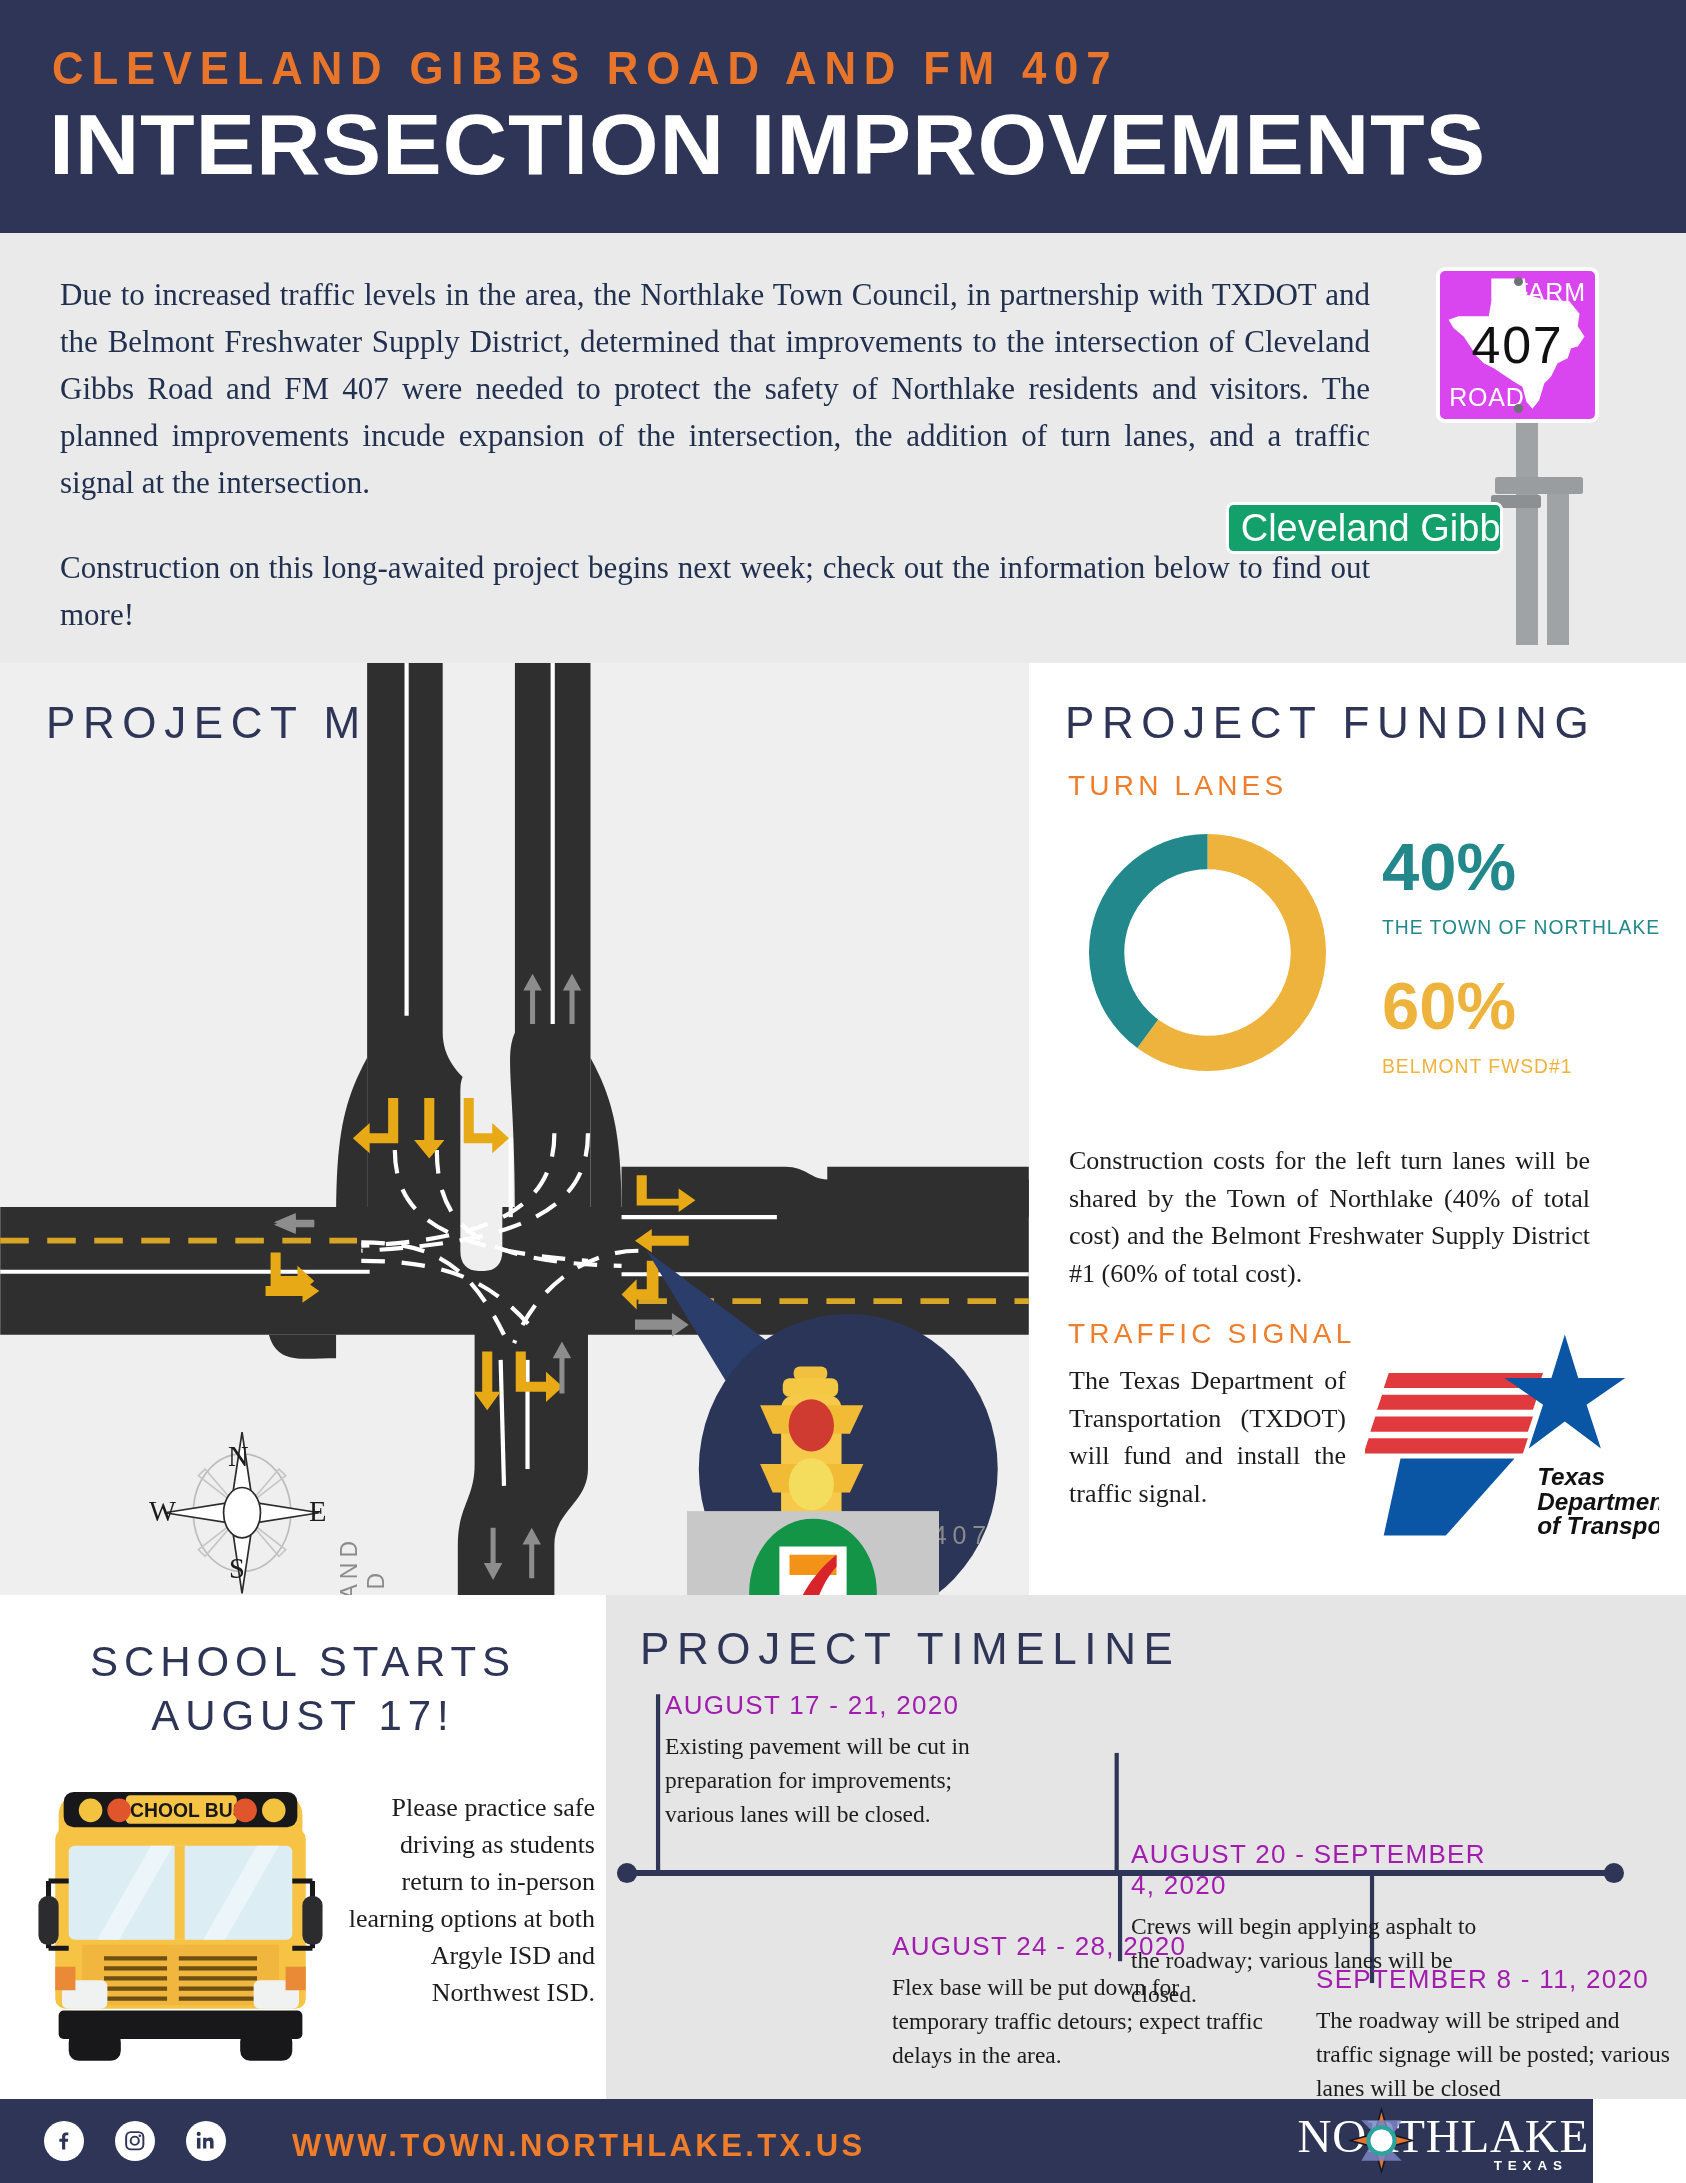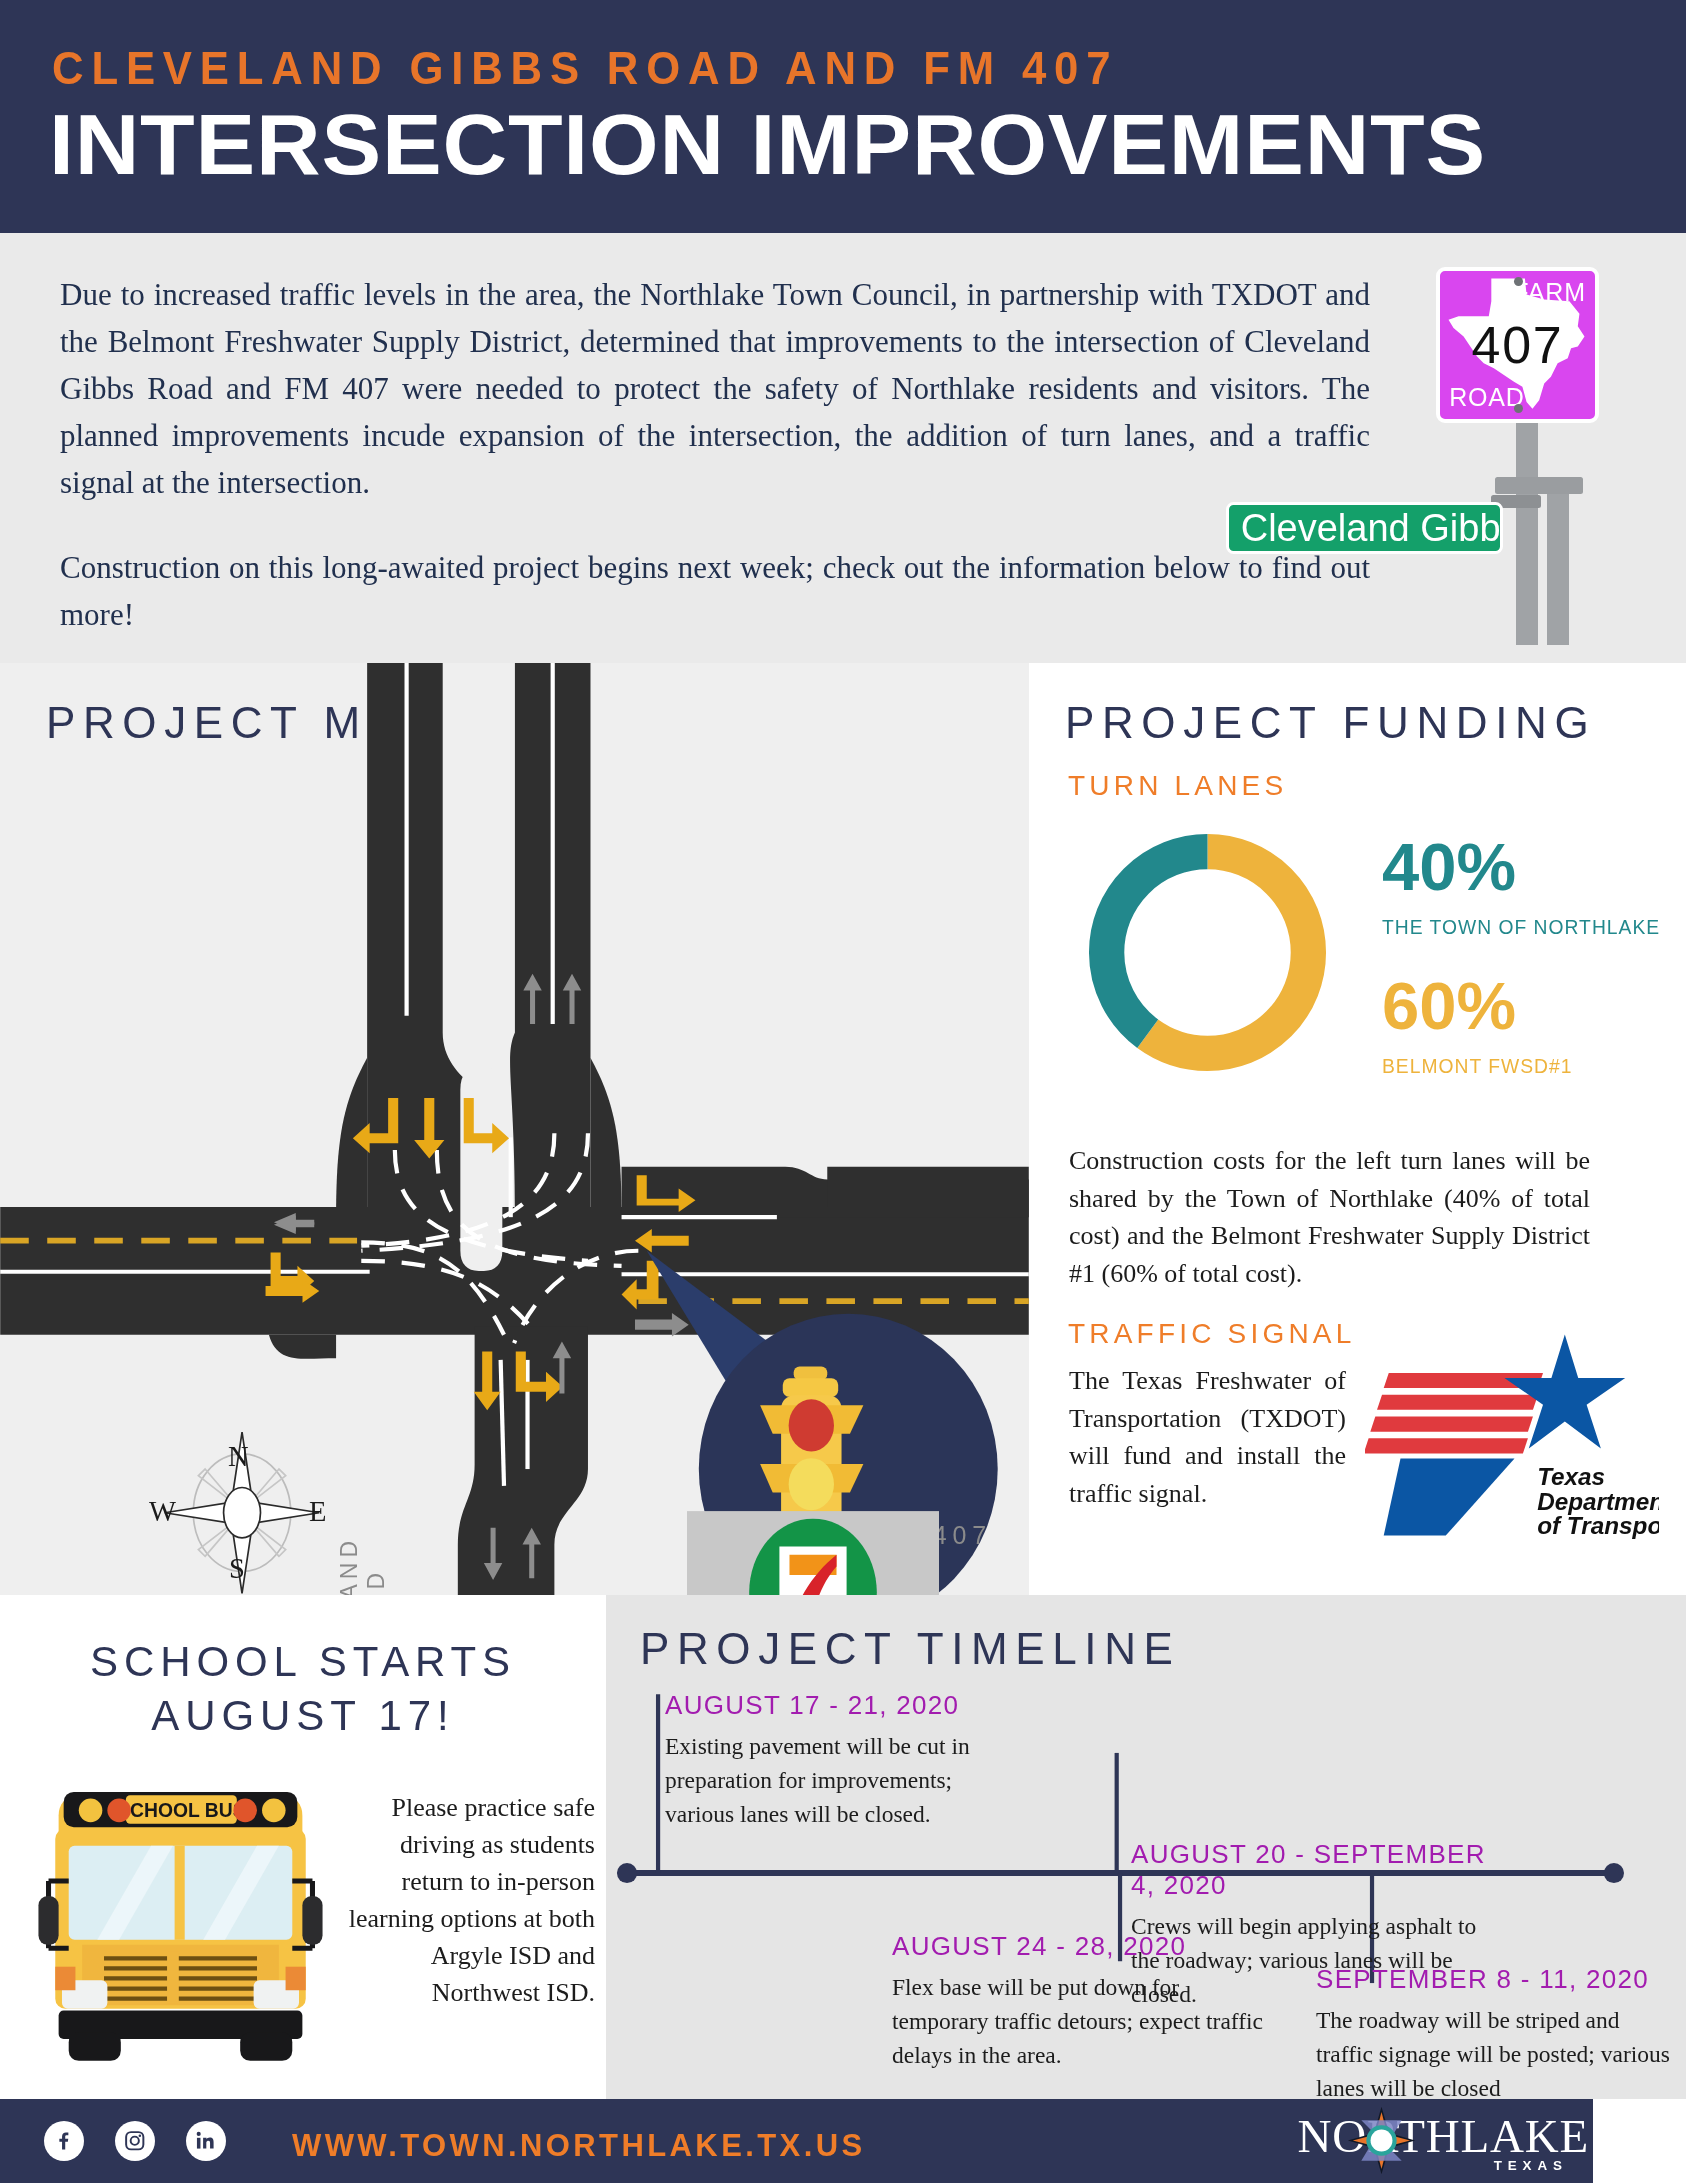--- a/index.html
+++ b/index.html
@@ -428,21 +428,21 @@
       <div class="pct-lab teal">THE TOWN OF NORTHLAKE</div>
     </div>
     <div class="pct-block pct-b">
       <div class="pct-num gold">60%</div>
       <div class="pct-lab gold">BELMONT FWSD#1</div>
     </div>
 
     <div class="fund-body">Construction costs for the left turn lanes will be shared by the Town of Northlake (40% of total cost) and the Belmont Freshwater Supply District #1 (60% of total cost).</div>
 
     <div class="sub-head signal-head">TRAFFIC SIGNAL</div>
-    <div class="signal-body">The Texas Freshwater of Transportation (TXDOT) will fund and install the traffic signal.</div>
+    <div class="signal-body">The Texas Department of Transportation (TXDOT) will fund and install the traffic signal.</div>
 
     <div class="txdot-logo">
       <svg width="294" height="218" viewBox="0 0 350 260">
 
         <g fill="#e03a3e">
           <path d="M28 56 L212 56 L206 74 L22 74 Z"></path>
           <path d="M20 82 L206 82 L200 100 L14 100 Z"></path>
           <path d="M12 108 L200 108 L194 126 L6 126 Z"></path>
           <path d="M4 134 L194 134 L188 152 L-2 152 Z"></path>
         </g>

